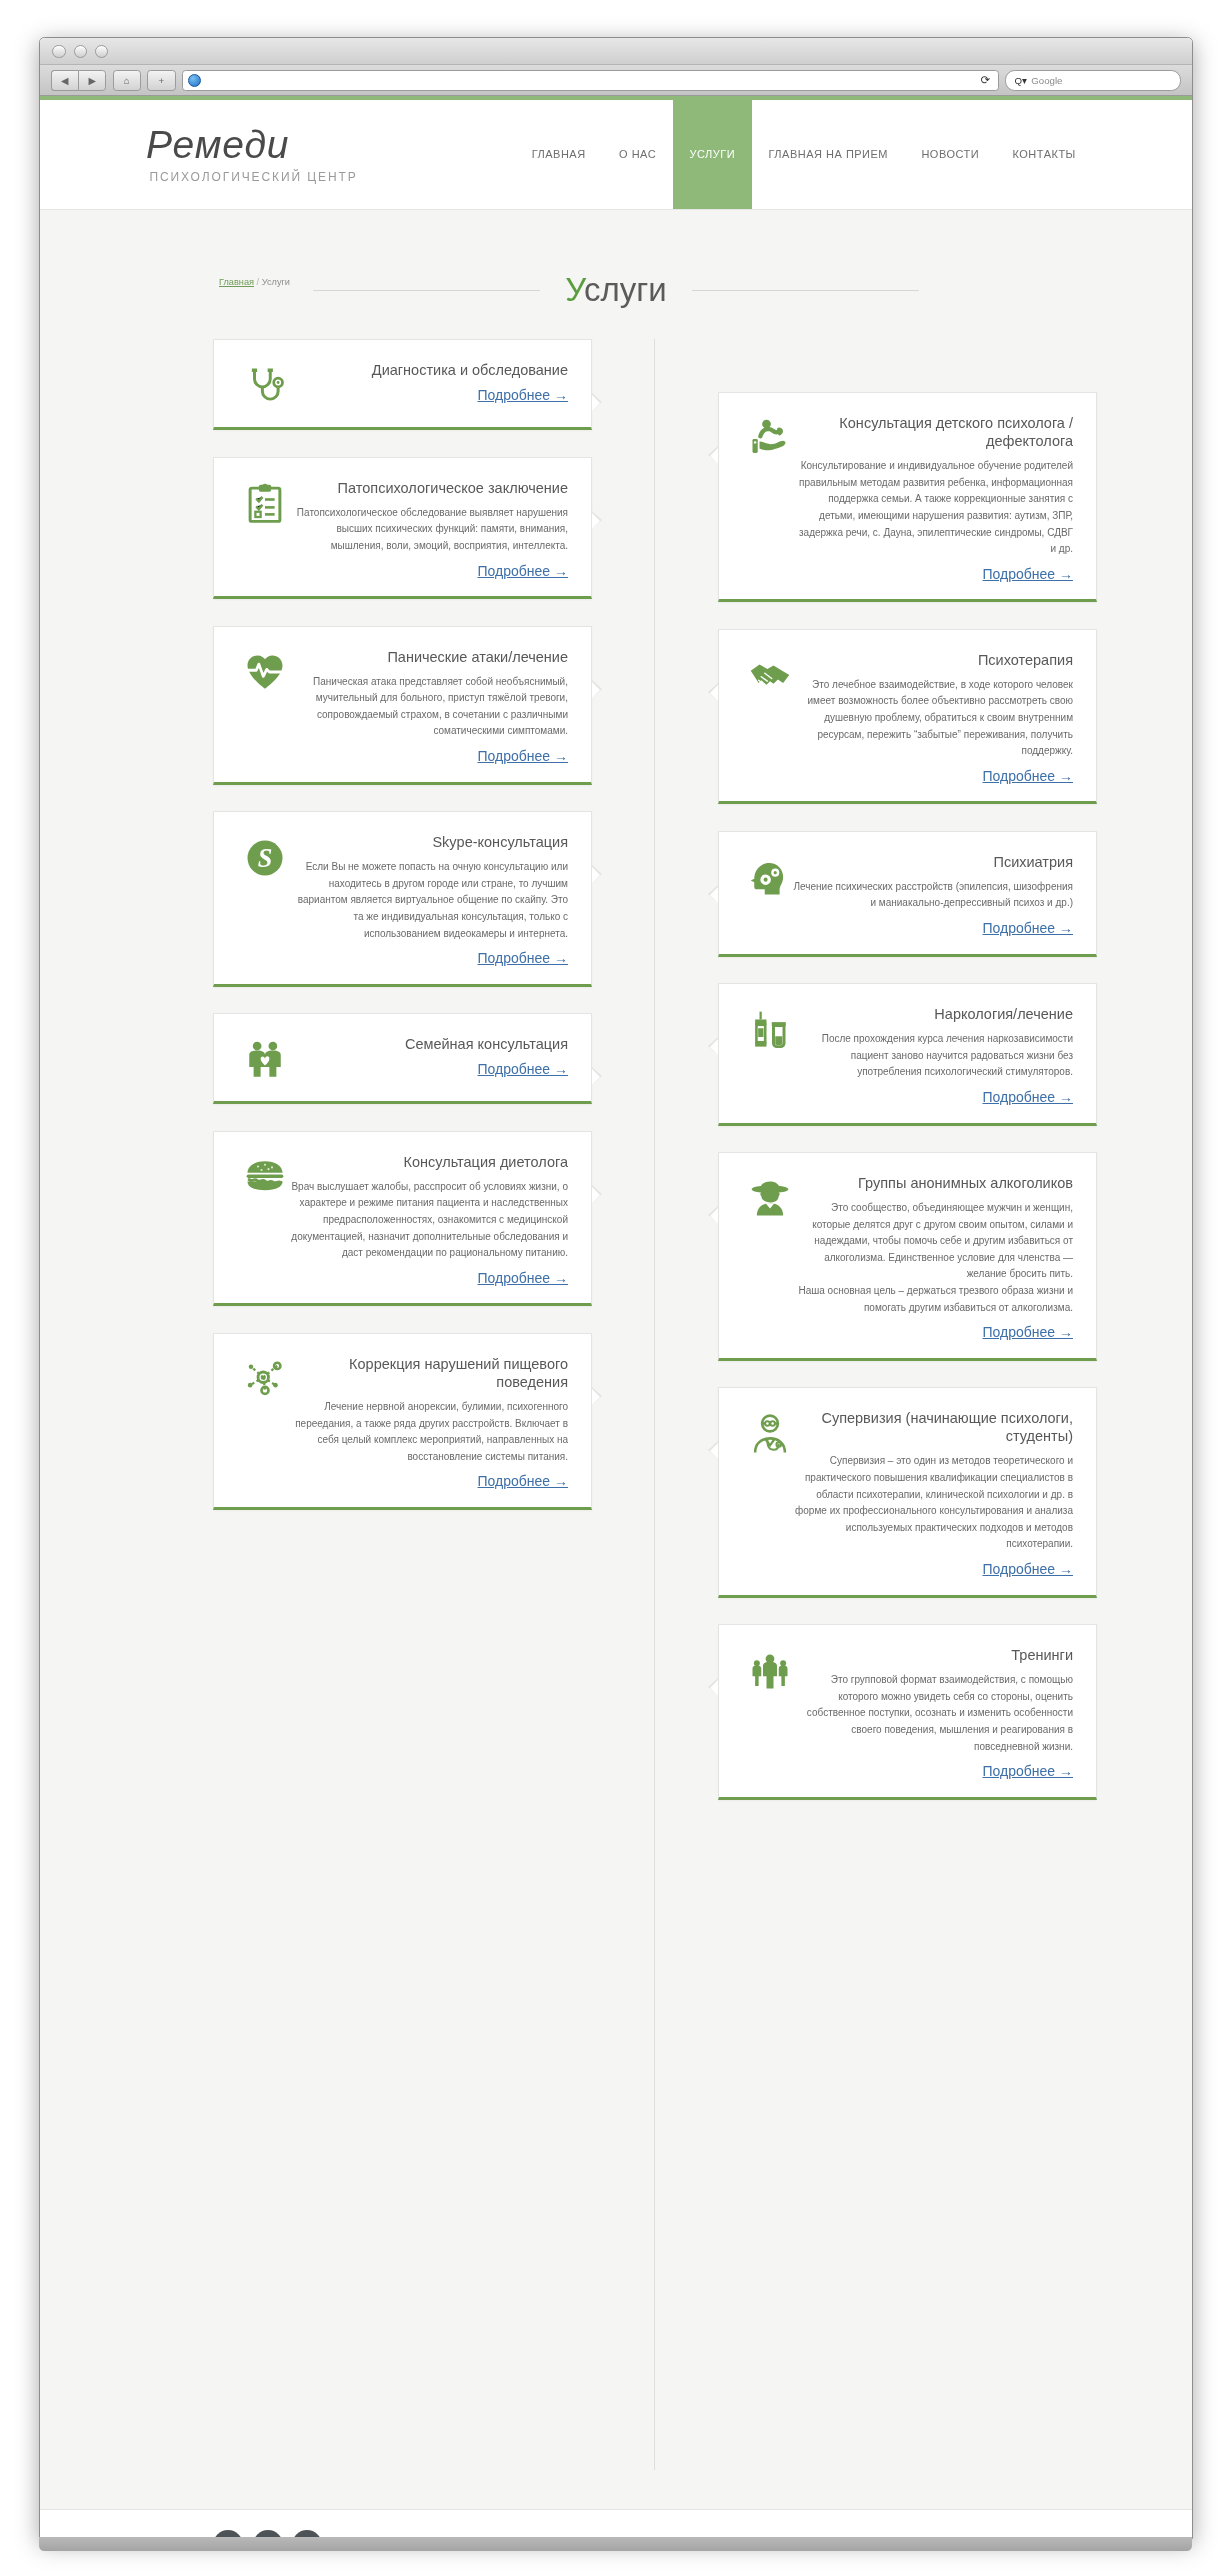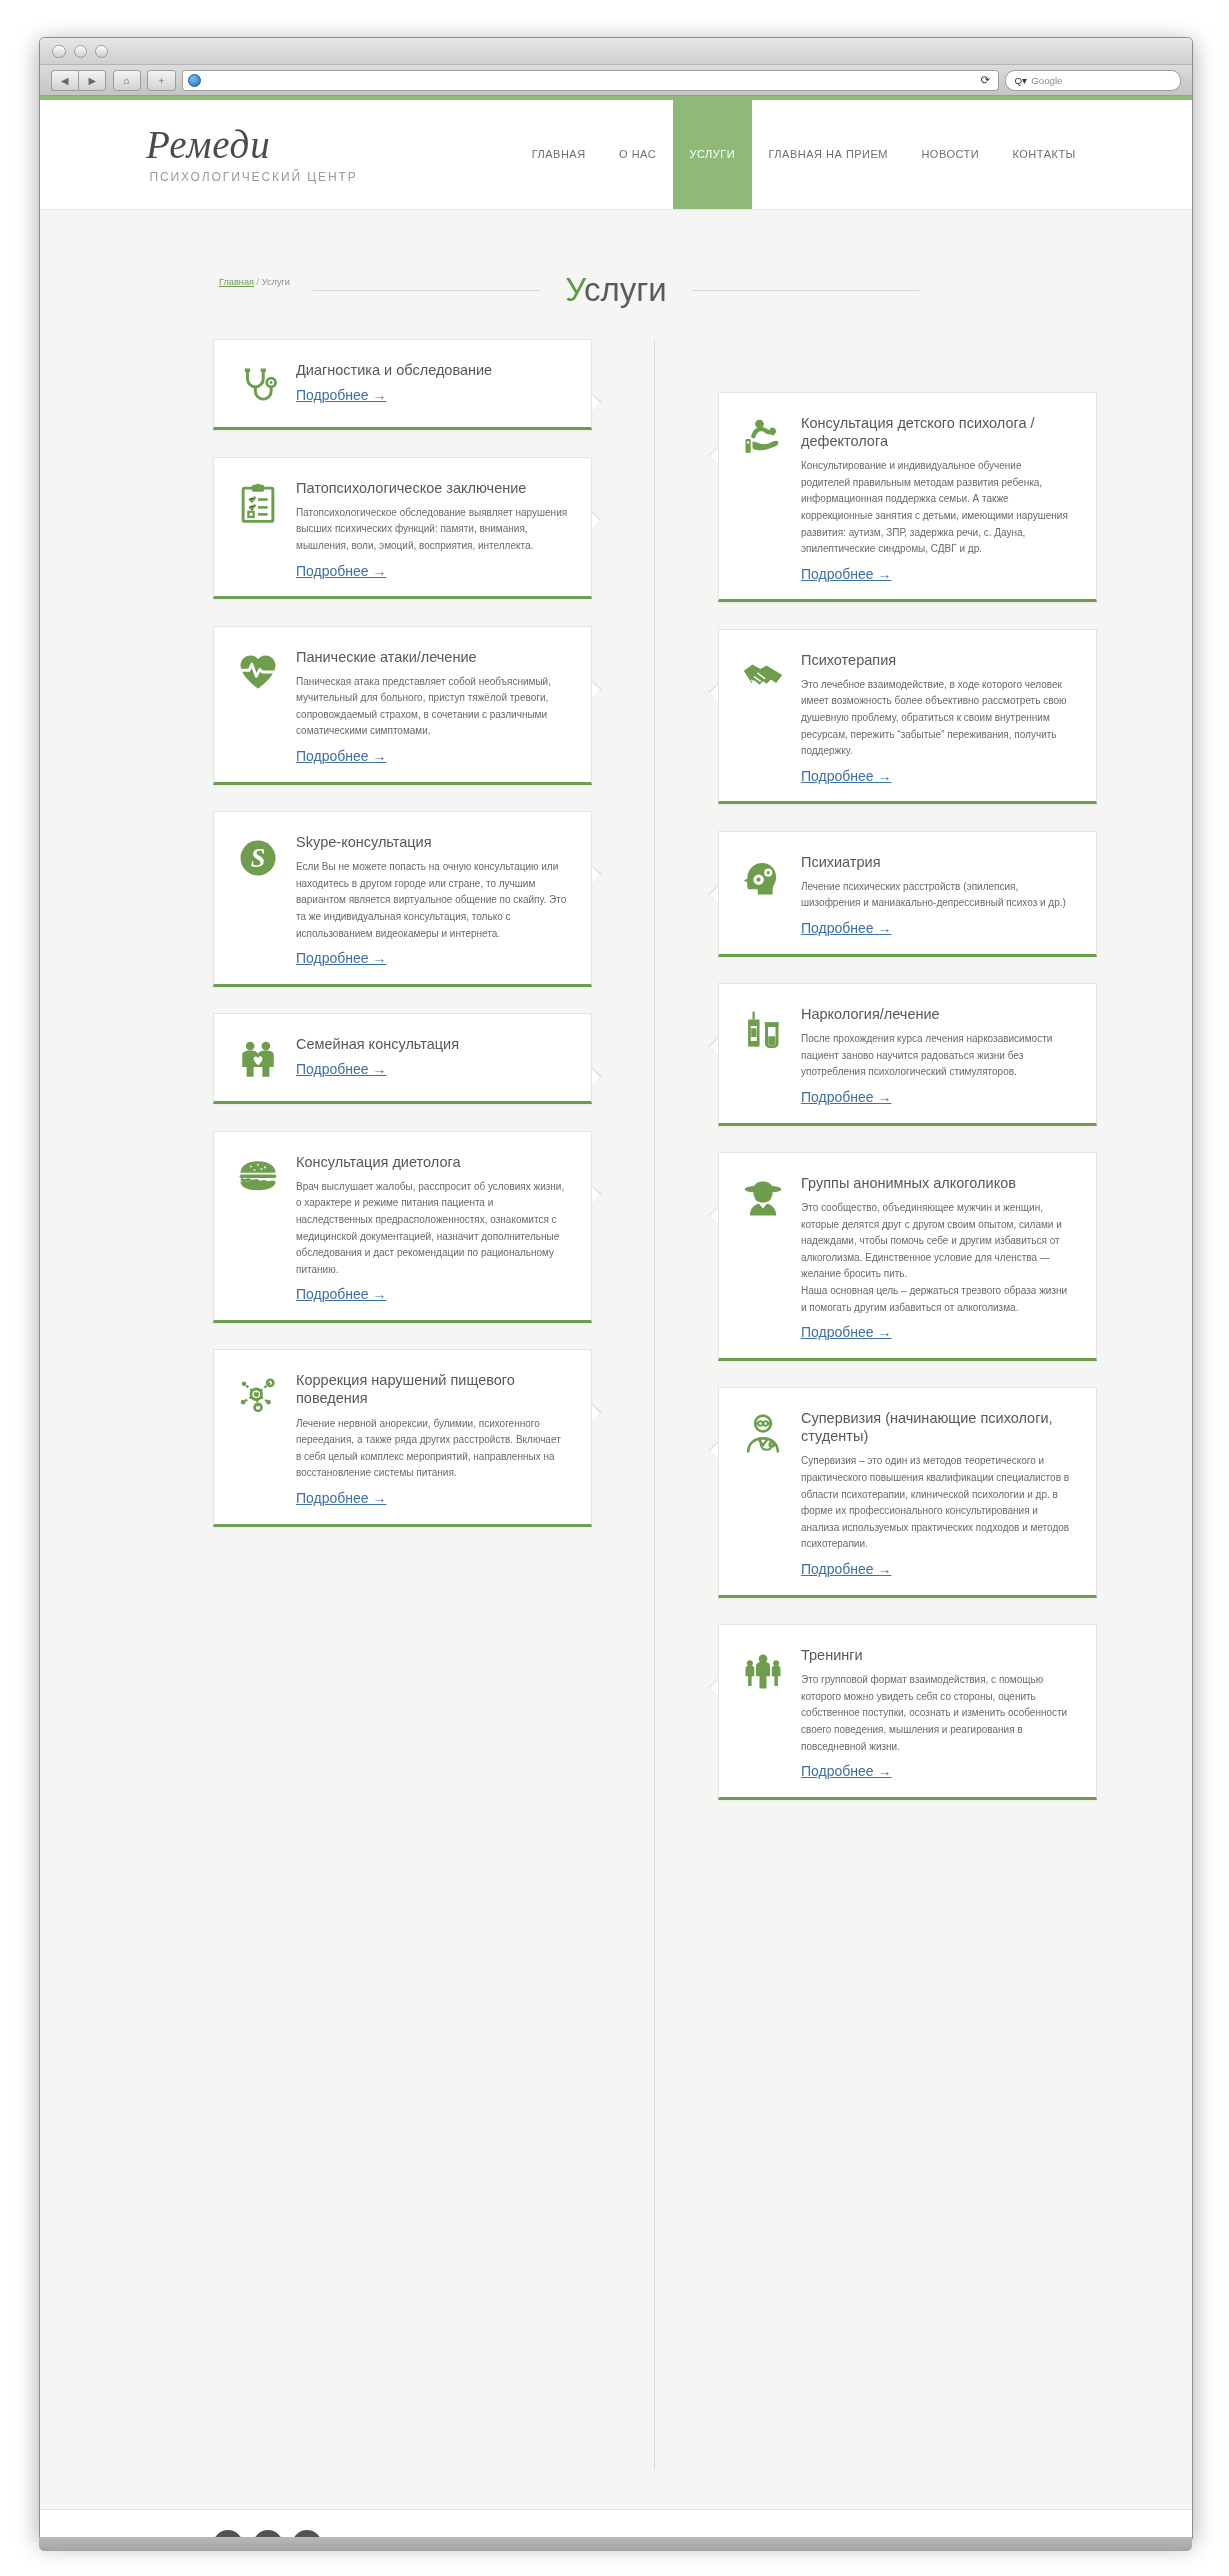--- a/index.html
+++ b/index.html
@@ -62,21 +62,21 @@
   #page{
     position:relative;height:2444px;background:#f5f5f4;overflow:hidden;
   }
   #greenline{height:3.5px;background:#8fb978;}
   #site-header{
     height:109px;background:#fff;border-bottom:0.9px solid #e6e6e4;
     display:flex;align-items:center;position:relative;
   }
   #logo{margin-left:106px;width:264px;}
   #logo .word{
-    font-family:Liberation Serif, serif;
+    font-family:Liberation Sans, sans-serif;
     font-style:italic;font-size:39px;color:#4a4a4a;letter-spacing:0.9px;
     line-height:1;
   }
   #logo .sub{
     font-size:12px;letter-spacing:1.9px;color:#9a9a9a;margin-top:6.2px;padding-left:3.5px;
   }
   #mainnav{
     position:absolute;left:475px;top:0;height:109px;display:flex;align-items:stretch;
   }
   #mainnav a{
@@ -106,21 +106,21 @@
   }
   .col{position:absolute;width:379px;}
   #col-left{left:173px;top:5.3px;}
   #col-right{left:678px;top:58px;}
   .card{
     position:relative;background:#fff;border:0.9px solid #e4e4e2;
     border-bottom:3.5px solid #6e9d4d;
     margin-bottom:26.4px;padding:21px 23px 17.6px 23px;
     box-shadow:0 0.9px 1.8px rgba(0,0,0,.04);
   }
-  .card-inner{display:flex;gap:10px;}
+  .card-inner{display:flex;gap:2px;text-align:right;}
   .icon-wrap{flex:0 0 49px;padding-top:3.5px;}
   .card-body{flex:1;min-width:0;}
   .card-title{
     font-size:14.5px;color:#585858;line-height:1.25;margin:0 0 8px 0;font-weight:400;
     font-family:"Liberation Sans",sans-serif;
   }
   .card-text{
     font-size:10px;line-height:1.66;color:#6a6a6a;margin:0 0 8px 0;white-space:pre-line;
   }
   .more{font-size:14px;color:#3d6fa8;display:inline-block;}

